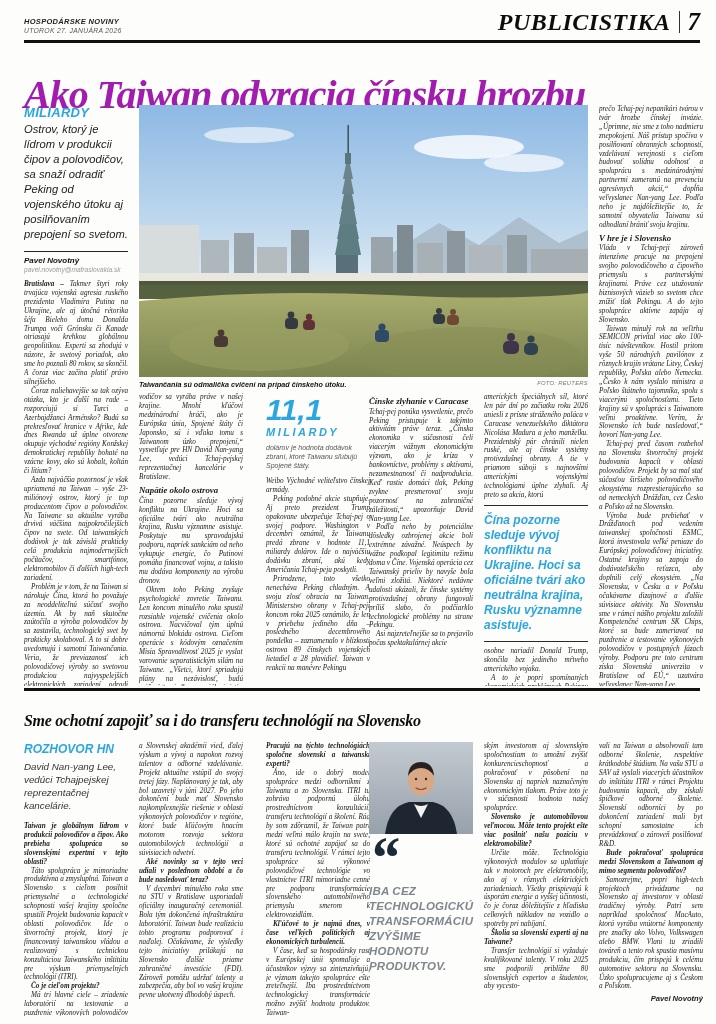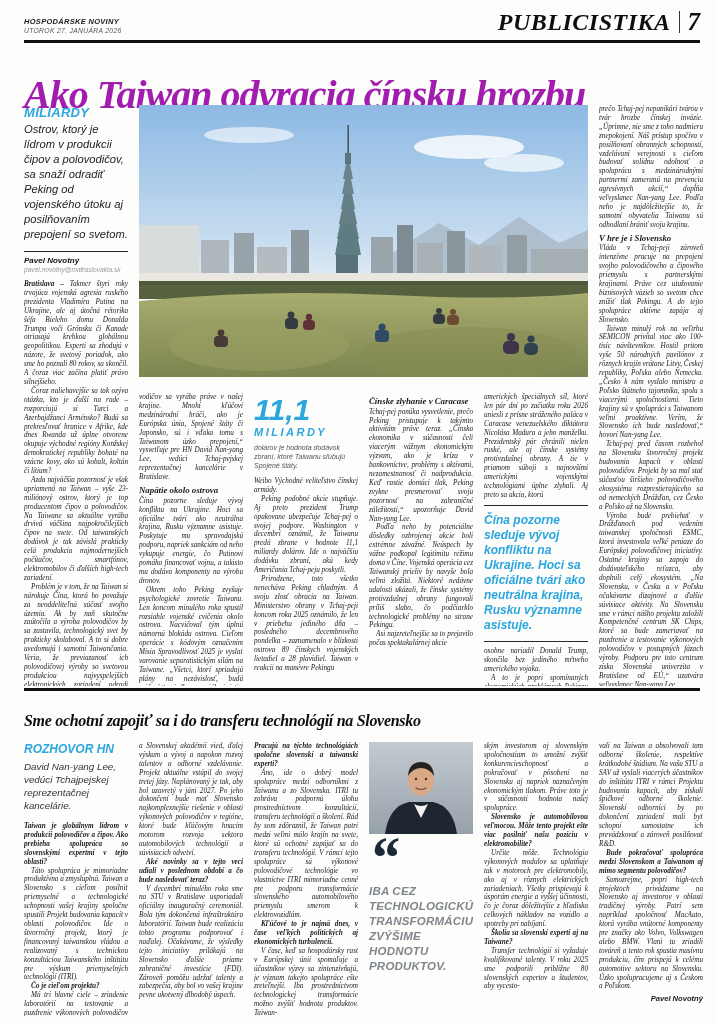--- a/index.html
+++ b/index.html
@@ -11,21 +11,21 @@
   .masthead .mh-date{font-size:6.8px;color:#555;letter-spacing:.3px;margin-top:1px;}
   .section-head{position:absolute;right:16px;top:8px;display:flex;align-items:center;gap:8px;}
   .section-head .sec{font-size:24px;font-weight:bold;letter-spacing:.5px;color:#0d0d0d;}
   .section-head .sep{width:1px;height:22px;background:#333;}
   .section-head .num{font-size:25px;font-weight:bold;color:#0d0d0d;}
   .rule-top{position:absolute;left:24px;right:16px;top:40px;height:3px;background:#101010;}
   .headline1{position:absolute;left:24px;top:47px;width:676px;font-size:40px;font-weight:bold;
              letter-spacing:-1px;line-height:1.05;color:#a21caf;white-space:nowrap;}
   
   .col{position:absolute;width:104px;overflow:hidden;}
-  .c1{left:24px}.c2{left:139px}.c3{left:254px}.c4{left:369px}.c5{left:484px}.c6{left:599px}
+  .c1{left:24px}.c2{left:139px}.c3{left:266px}.c4{left:369px}.c5{left:484px}.c6{left:599px}
   .a1side{top:105px;height:581px;}
   .a1under{top:393px;height:293px;}
   .a2col{top:742px;height:274px;}
   .body p{margin:0;font-size:7.2px;line-height:8.9px;text-align:justify;}
   .body p + p{text-indent:7px;}
   .body p.noind{text-indent:0;}
   .subhead{font-size:8.8px;font-weight:bold;margin:4px 0 1px;line-height:1.1;}
   .q{font-size:7.2px;line-height:8.9px;font-weight:bold;text-align:justify;margin:5px 0 0;}
   .dl{font-weight:bold;}
   
@@ -159,20 +159,24 @@
           <rect x="308" y="210" width="12" height="10" rx="4" fill="#6e4a33"></rect>
         <circle cx="372" cy="232" r="4" fill="#40344a"></circle>
           <rect x="364" y="236" width="16" height="13" rx="5" fill="#40344a"></rect>
         <circle cx="392" cy="234" r="3.6" fill="#31424f"></circle>
           <rect x="385" y="238" width="14" height="12" rx="5" fill="#31424f"></rect>
         <circle cx="82" cy="228" r="3.4" fill="#4a3a35"></circle>
           <rect x="75" y="231" width="14" height="11" rx="4" fill="#4a3a35"></rect>
       </g>
     </svg>
   </div>
+  <div class="caprow">
+    <span class="cap">Taiwančania sú odmalička cvičení na prípad čínskeho útoku.</span>
+    <span class="credit">FOTO: REUTERS</span>
+  </div>
 
   <div class="col c2 a1under body">
     <p class="noind">vodičov sa vyrába práve v našej krajine. Mnohí kľúčoví medzinárodní hráči, ako je Európska únia, Spojené štáty či Japonsko, sú i vďaka tomu s Taiwanom úzko prepojení,“ vysvetľuje pre HN David Nan-yang Lee, vedúci Tchaj-pejskej reprezentačnej kancelárie v Bratislave.</p>
     <div class="subhead">Napätie okolo ostrova</div>
     <p class="noind">Čína pozorne sleduje vývoj konfliktu na Ukrajine. Hoci sa oficiálne tvári ako neutrálna krajina, Rusku významne asistuje. Poskytuje mu spravodajskú podporu, napriek sankciám od neho vykupuje energie, čo Putinovi pomáha financovať vojnu, a takisto mu dodáva komponenty na výrobu dronov.</p>
     <p>Okrem toho Peking zvyšuje psychologické zovretie Taiwanu. Len koncom minulého roka spustil rozsiahle vojenské cvičenia okolo ostrova. Nacvičoval tým úplnú námornú blokádu ostrova. Cieľom operácie s kódovým označením Misia Spravodlivosť 2025 je vyslať varovanie separatistickým silám na Taiwane. „Všetci, ktorí spriadajú plány na nezávislosť, budú zničení,“ uviedlo na sociálnej sieti</p>
   </div>
 
   <div class="col c3 a1under body">
     <div class="stat">

